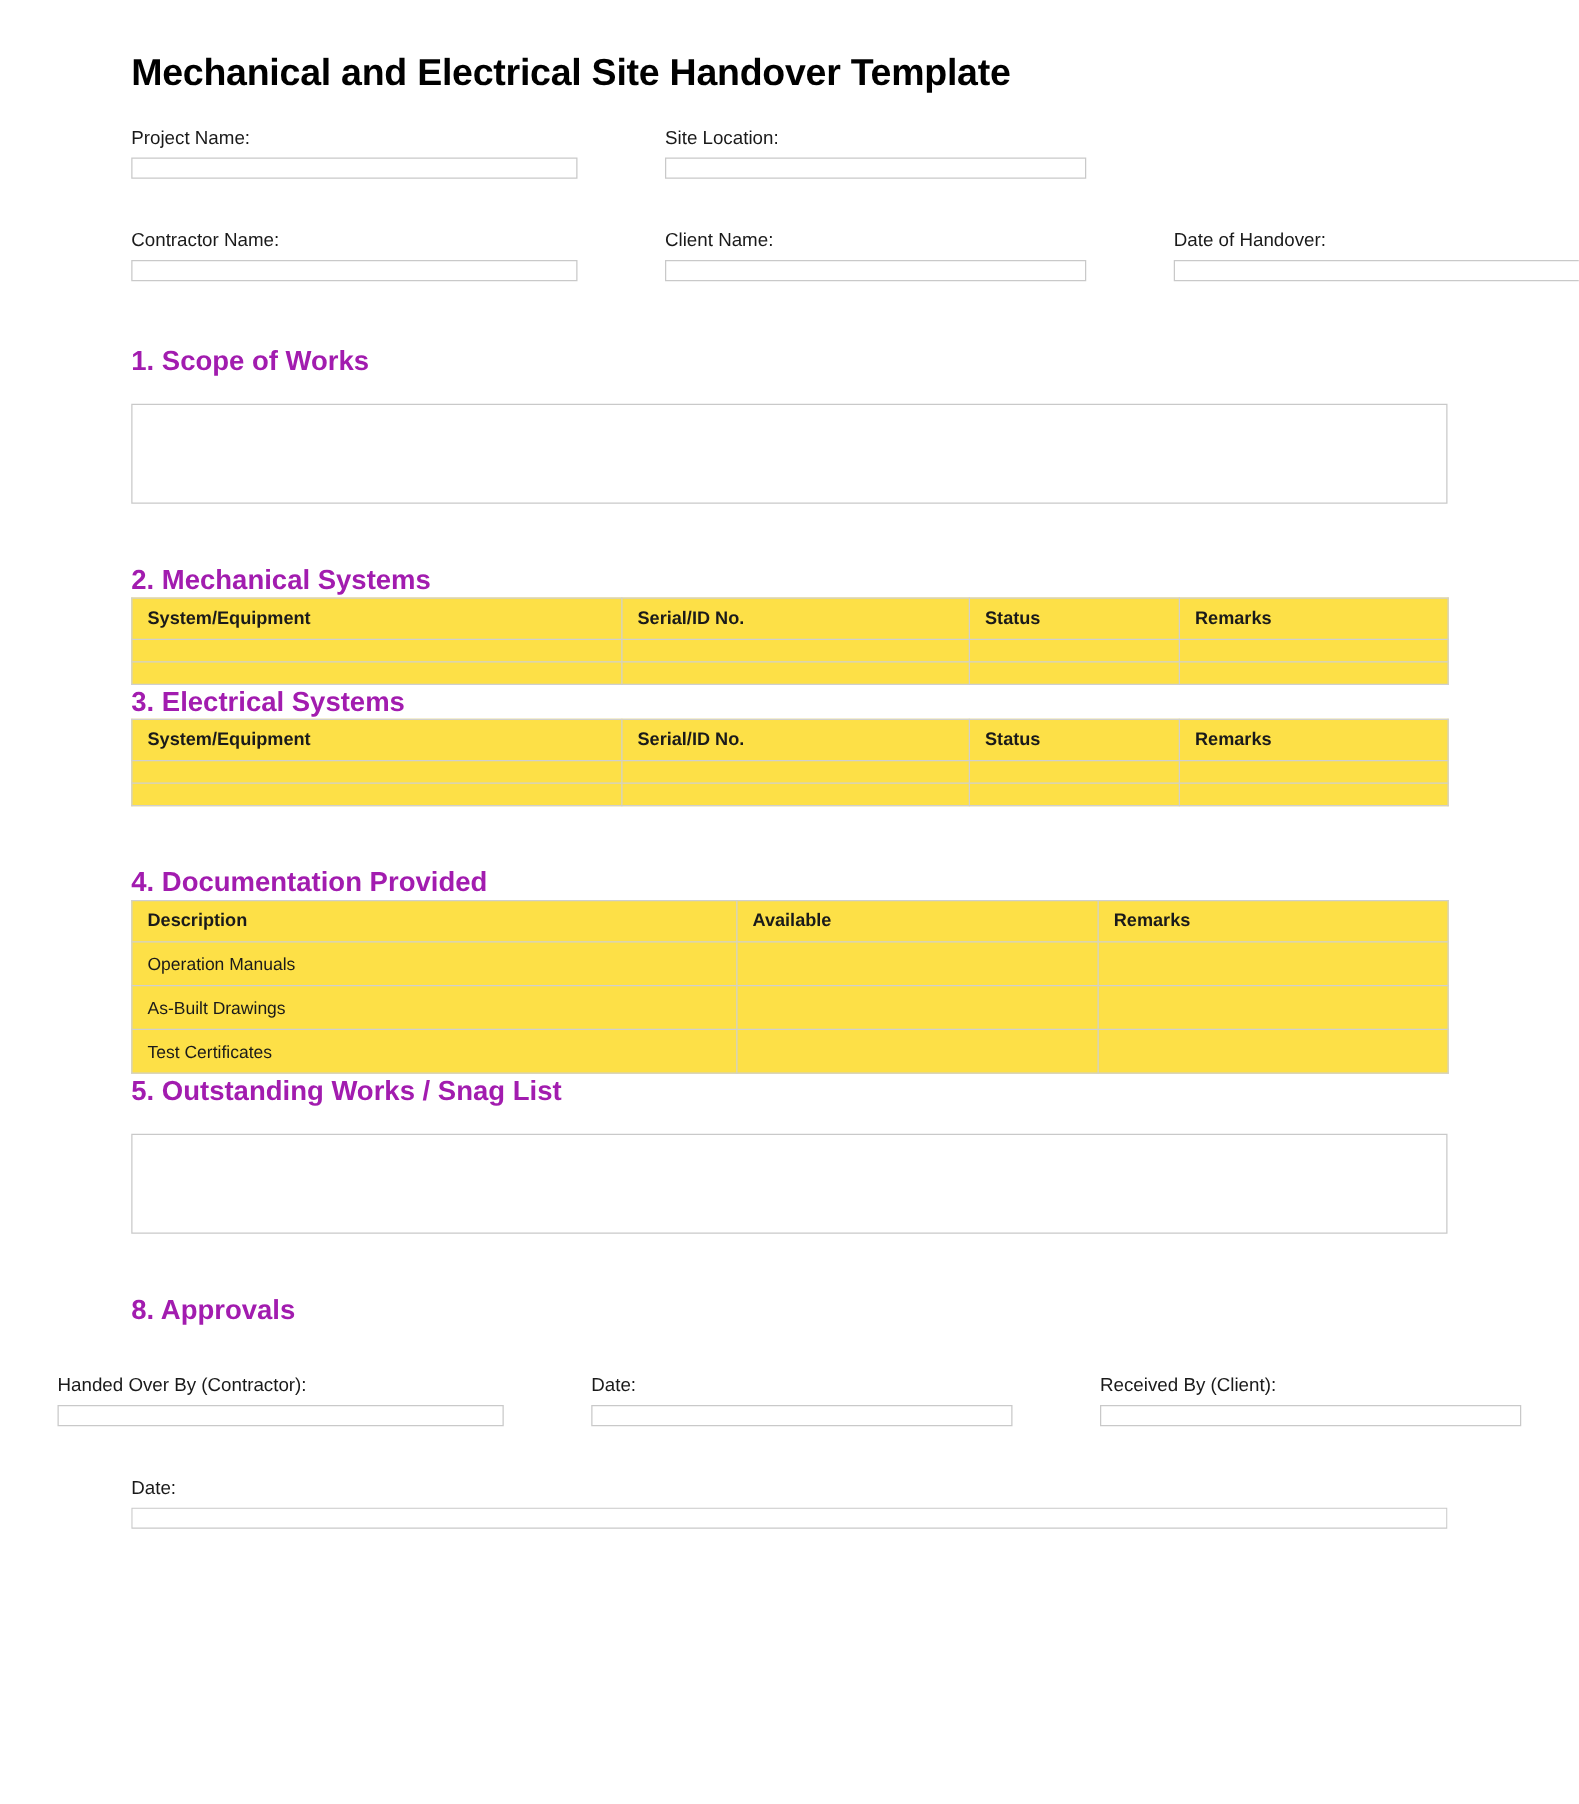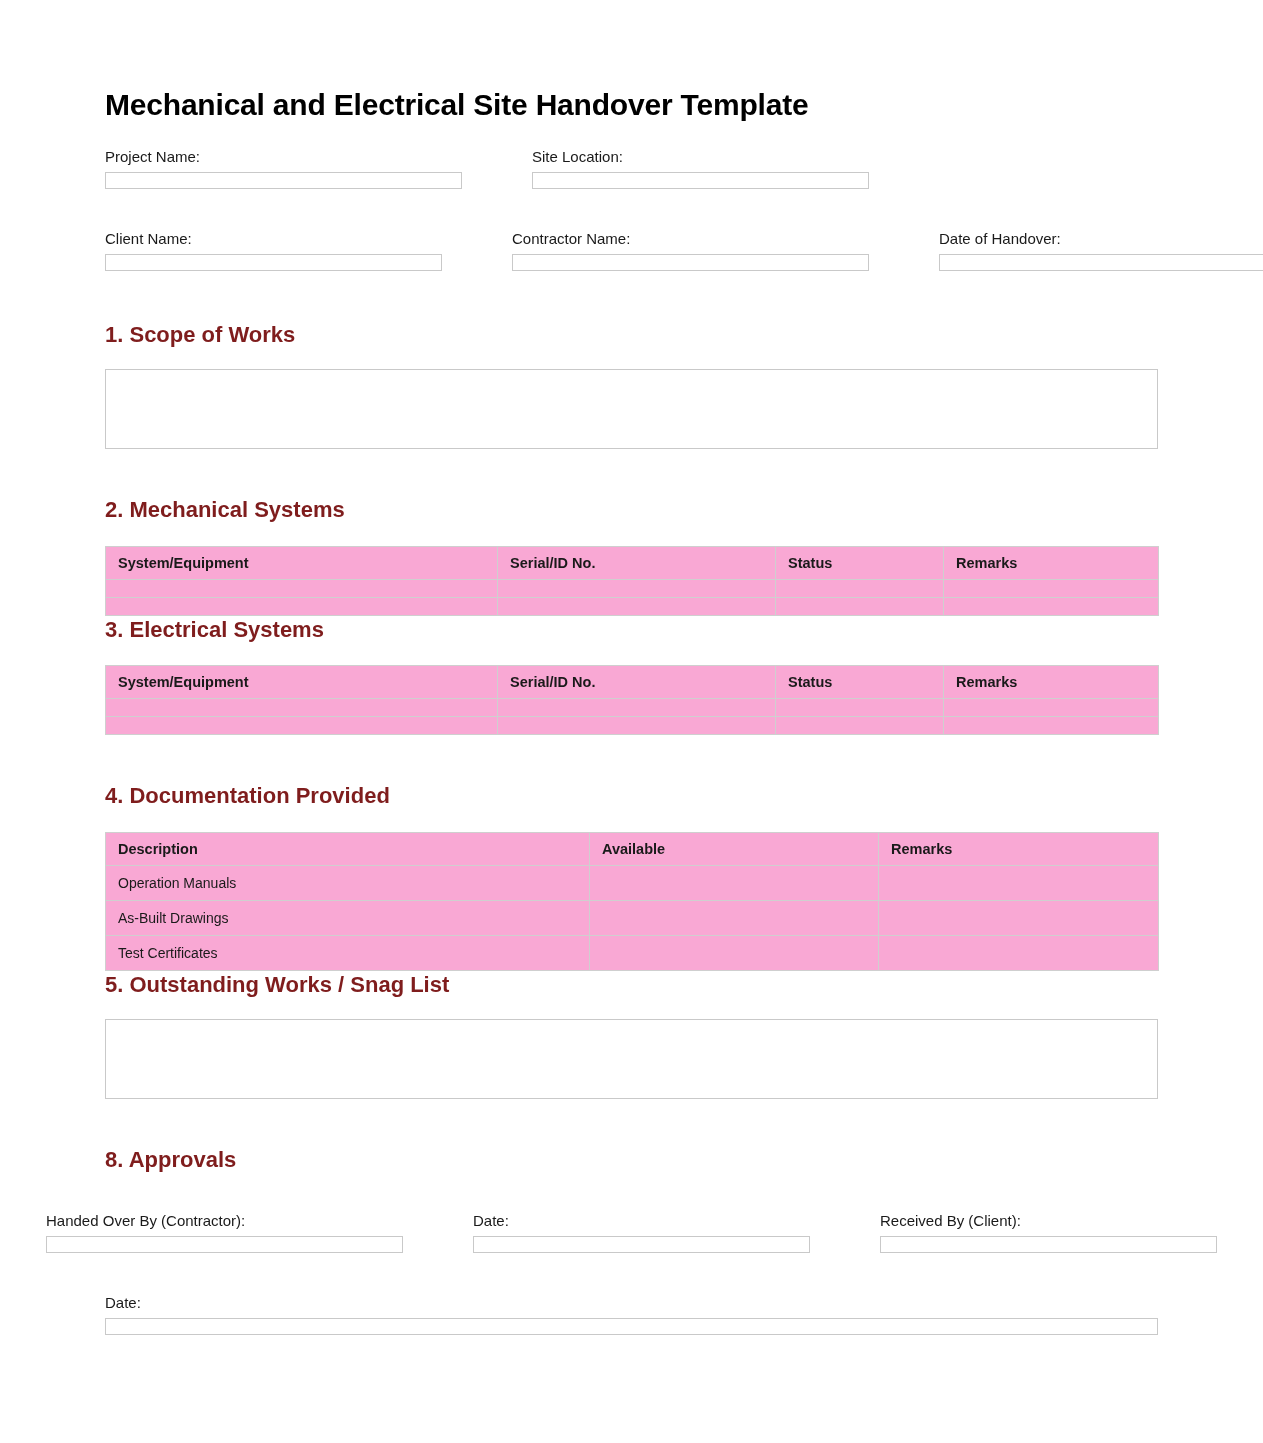--- a/index.html
+++ b/index.html
@@ -29,21 +29,21 @@
     width: 1053px;
   }
 
   
   .doc-title {
     font-size: 30px;
     font-weight: bold;
     letter-spacing: -0.2px;
     color: #000000;
     margin: 0;
-    padding-top: 86px;
+    padding-top: 40px;
     line-height: 1.25;
   }
 
   
   .field-row {
     display: flex;
     margin-top: 24px;
     gap: 48px;
   }
   .field-row.second { margin-top: 41px; }
@@ -69,21 +69,21 @@
     padding: 0 4px;
     color: #1a1a1a;
     outline: none;
     border-radius: 0;
   }
 
   
   .section-heading {
     font-size: 22px;
     font-weight: bold;
-    color: #7f1d1d;
+    color: #a21caf;
     margin: 0;
     padding: 0;
     line-height: 1.25;
   }
   .sec-scope   { margin-top: 50px; }
   .sec-mech    { margin-top: 47px; }
   .sec-elec    { }
   .sec-doc     { margin-top: 47px; }
   .sec-out     { }
   .sec-appr    { margin-top: 47px; }
@@ -102,23 +102,22 @@
     color: #1a1a1a;
     resize: none;
     outline: none;
     border-radius: 0;
   }
 
   
   table.grid {
     width: 1053px;
     border-collapse: collapse;
-    margin-top: 22px;
     table-layout: fixed;
-    background: #f9a8d4;
+    background: #fde047;
   }
   table.grid th,
   table.grid td {
     border: 1px solid #cfcfcf;
     text-align: left;
     vertical-align: middle;
     padding: 0 12px;
     font-size: 14px;
     color: #1a1a1a;
   }
@@ -168,26 +167,26 @@
         <label class="field-label">Project Name:</label>
         <input class="field-input" type="text" value="" style="">
       </div>
       <div class="field-col c3">
         <label class="field-label">Site Location:</label>
         <input class="field-input" type="text" value="" style="">
       </div>
     </div>
 
     <div class="field-row second">
+      <div class="field-col c1">
+        <label class="field-label">Contractor Name:</label>
+        <input class="field-input" type="text" value="" style="">
+      </div>
       <div class="field-col c2">
         <label class="field-label">Client Name:</label>
-        <input class="field-input" type="text" value="" style="">
-      </div>
-      <div class="field-col c1">
-        <label class="field-label">Contractor Name:</label>
         <input class="field-input" type="text" value="" style="">
       </div>
       <div class="field-col c3">
         <label class="field-label">Date of Handover:</label>
         <input class="field-input" type="text" value="" style="">
       </div>
     </div>
 
     <h2 class="section-heading sec-scope">1. Scope of Works</h2>
     <textarea class="bigbox" style=""></textarea>

